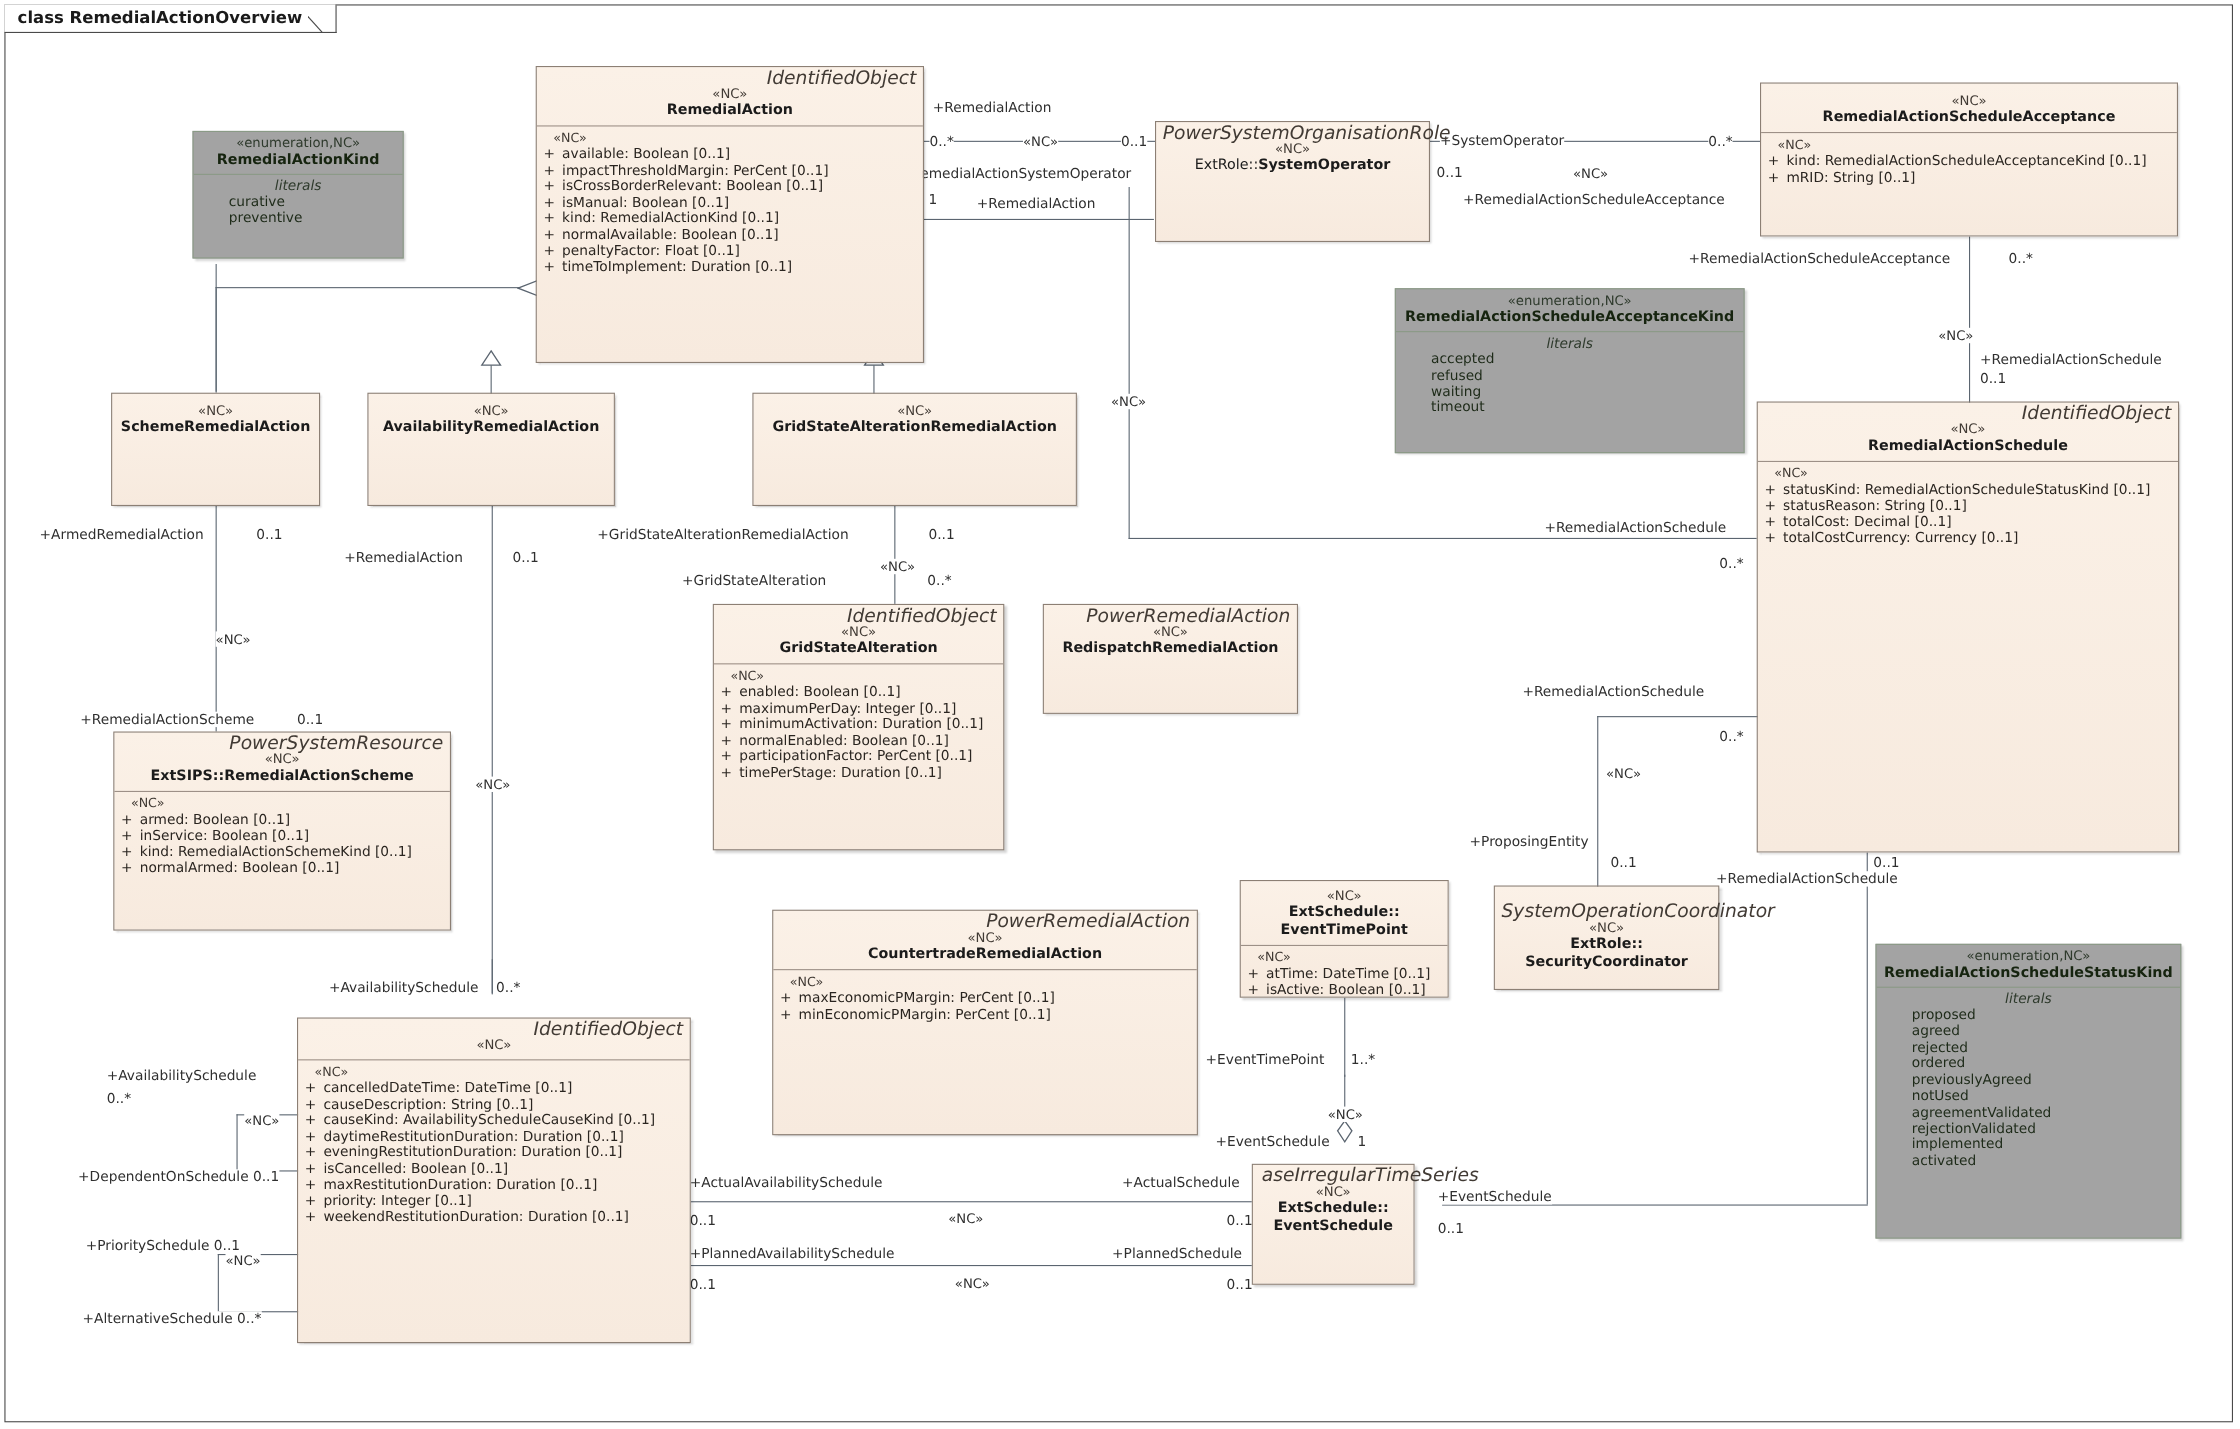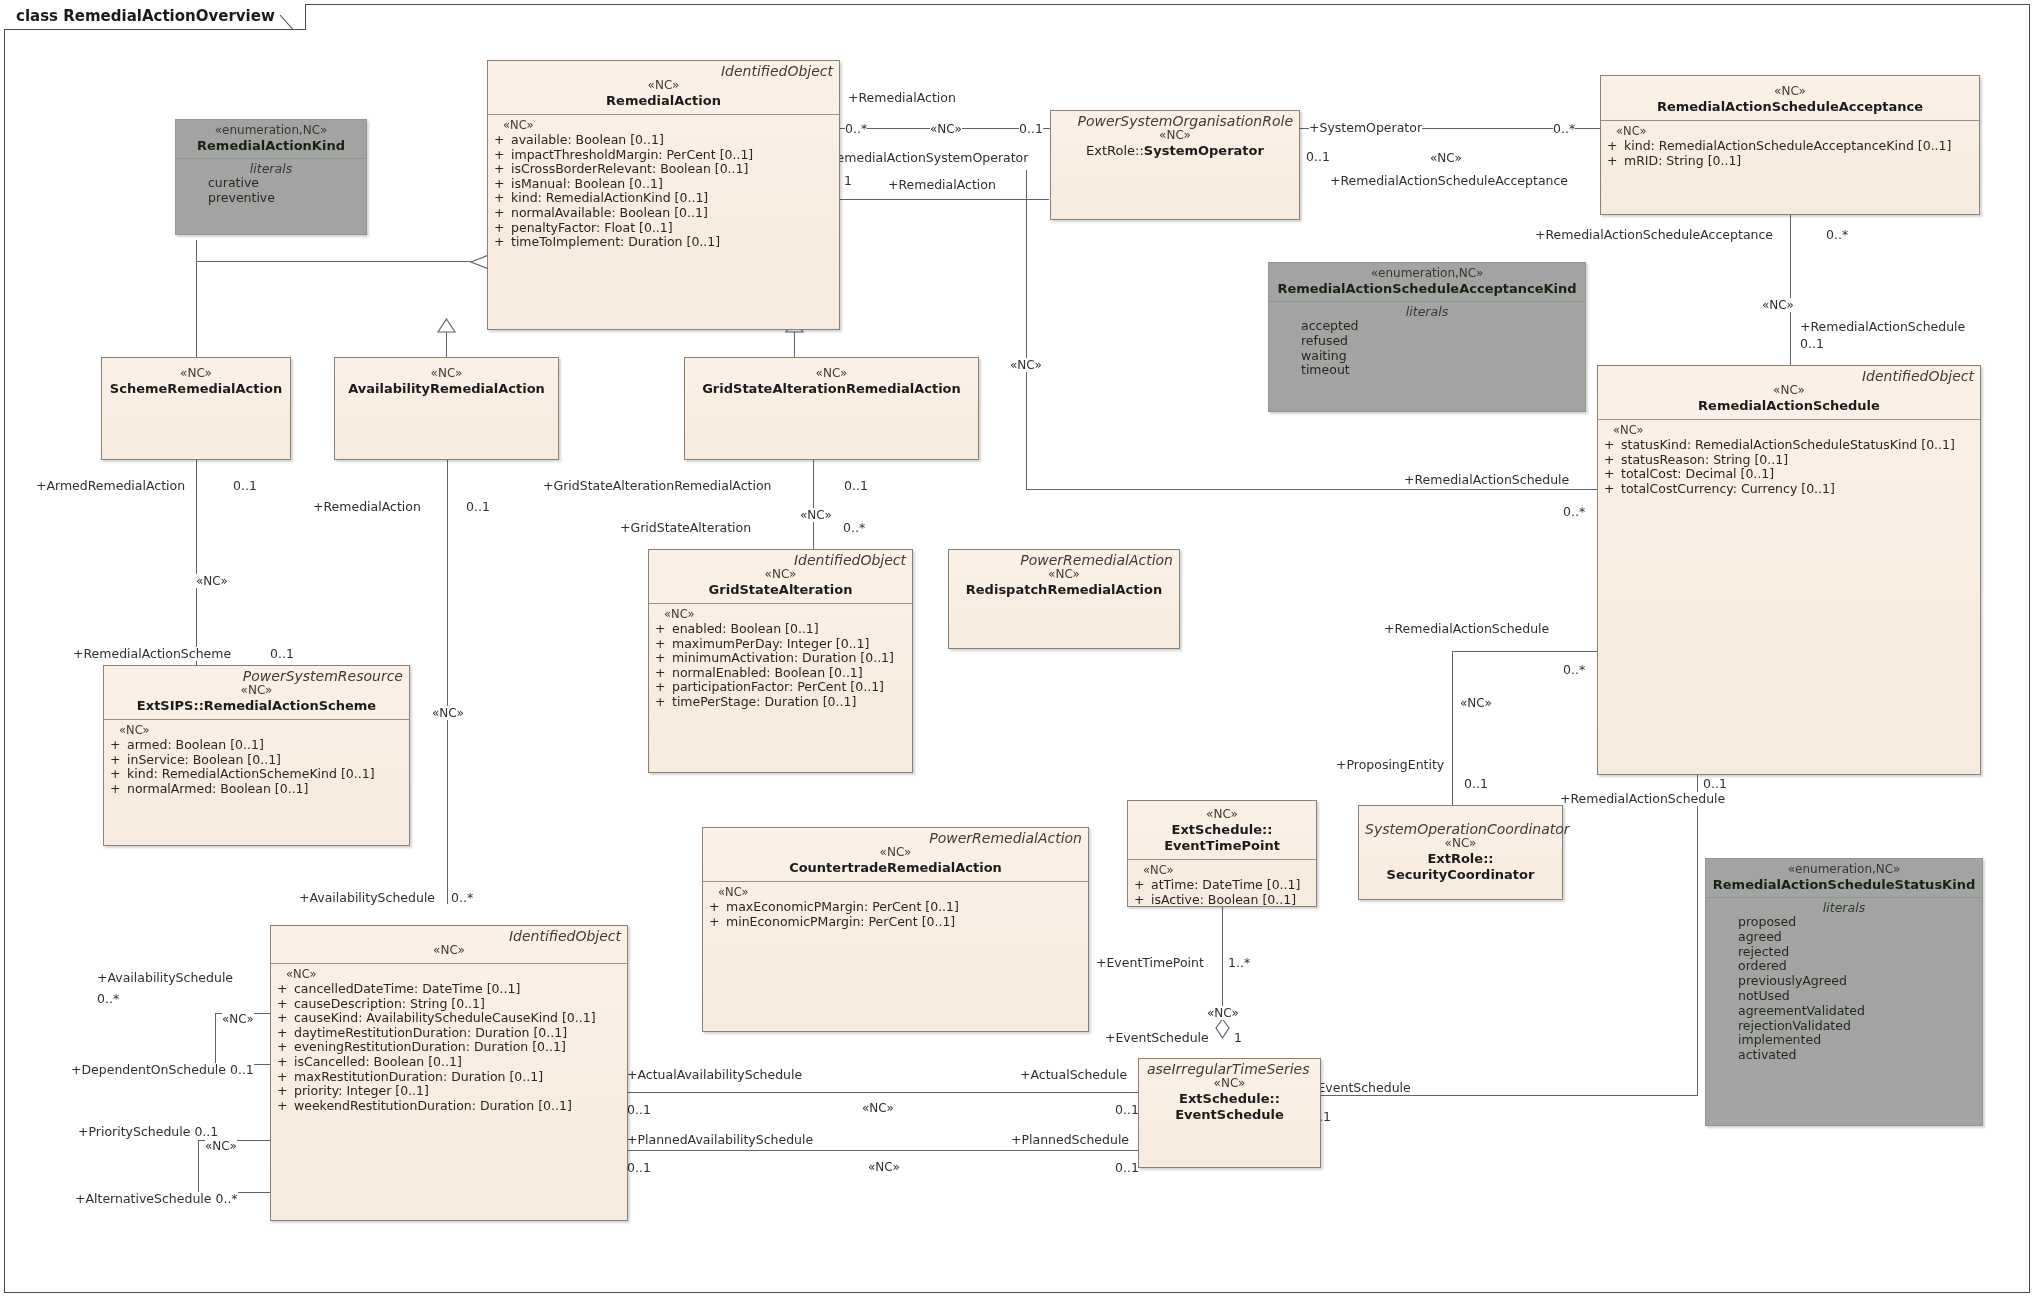--- a/index.html
+++ b/index.html
@@ -13,21 +13,21 @@
     padding:3px 30px 3px 12px;font-size:15px;font-weight:bold;color:#1a1a1a;white-space:nowrap;}
   .frame-tab .slash{position:absolute;right:-1px;top:-1px;width:26px;height:26px;overflow:hidden;}
   .frame-tab .slash:before{content:"";position:absolute;left:-14px;top:-4px;width:40px;height:1px;background:#4a4a4a;
     transform:rotate(48deg);transform-origin:left center;}
 
   
   .cls{position:absolute;box-sizing:border-box;border:1px solid #8c7f74;
     background:linear-gradient(180deg,#fbf1e7 0%,#f7eade 100%);
     box-shadow:2px 2px 2px rgba(0,0,0,0.17);}
   .cls .hdr{box-sizing:border-box;padding:3px 6px 5px 6px;}
-  .cls .parent{display:block;text-align:right;font-style:italic;font-size:14px;color:#413a34;line-height:14px;}
+  .cls .parent{display:block;text-align:right;font-style:italic;font-size:17px;color:#413a34;line-height:14px;}
   .cls .stereo{display:block;text-align:center;font-size:12px;color:#413a34;line-height:15px;}
   .cls .name{display:block;text-align:center;font-size:13px;font-weight:bold;color:#1b1b1b;line-height:16px;}
   .cls .sep{border-top:1px solid #9d9087;}
   .cls .attrs{box-sizing:border-box;padding:3px 4px 4px 6px;}
   .cls .attrs .astereo{font-size:11.5px;color:#413a34;padding-left:9px;line-height:15px;}
   .cls .attrs .row{font-size:12.5px;color:#2a2520;line-height:14.6px;white-space:nowrap;}
   .cls .attrs .row .vis{display:inline-block;width:17px;color:#2a2520;}
 
   
   .enum{position:absolute;box-sizing:border-box;border:1px solid #8a9a86;
@@ -428,21 +428,21 @@
       <span class="name"><span>ExtSchedule::</span><br><span>EventTimePoint</span></span>
     </div>
     <div class="sep"></div>
     <div class="attrs">
       <div class="astereo">«NC»</div>
       <div class="row"><span class="vis">+</span><span>atTime: DateTime [0..1]</span></div>
       <div class="row"><span class="vis">+</span><span>isActive: Boolean [0..1]</span></div>
     </div>
   </div>
 
-  <div class="cls" style="left:1138px;top:1058px;width:183px;height:110px;">
+  <div class="cls" style="left:1138px;top:1058px;width:148px;height:110px;">
     <div class="hdr">
       <span class="parent" style="text-align:left;padding-left:2px;">aseIrregularTimeSeries</span>
       <span class="stereo">«NC»</span>
       <span class="name"><span>ExtSchedule::</span><br><span>EventSchedule</span></span>
     </div>
   </div>
 
   <div class="cls" style="left:1358px;top:805px;width:205px;height:95px;">
     <div class="hdr" style="padding-top:16px;">
       <span class="parent">SystemOperationCoordinator</span>

